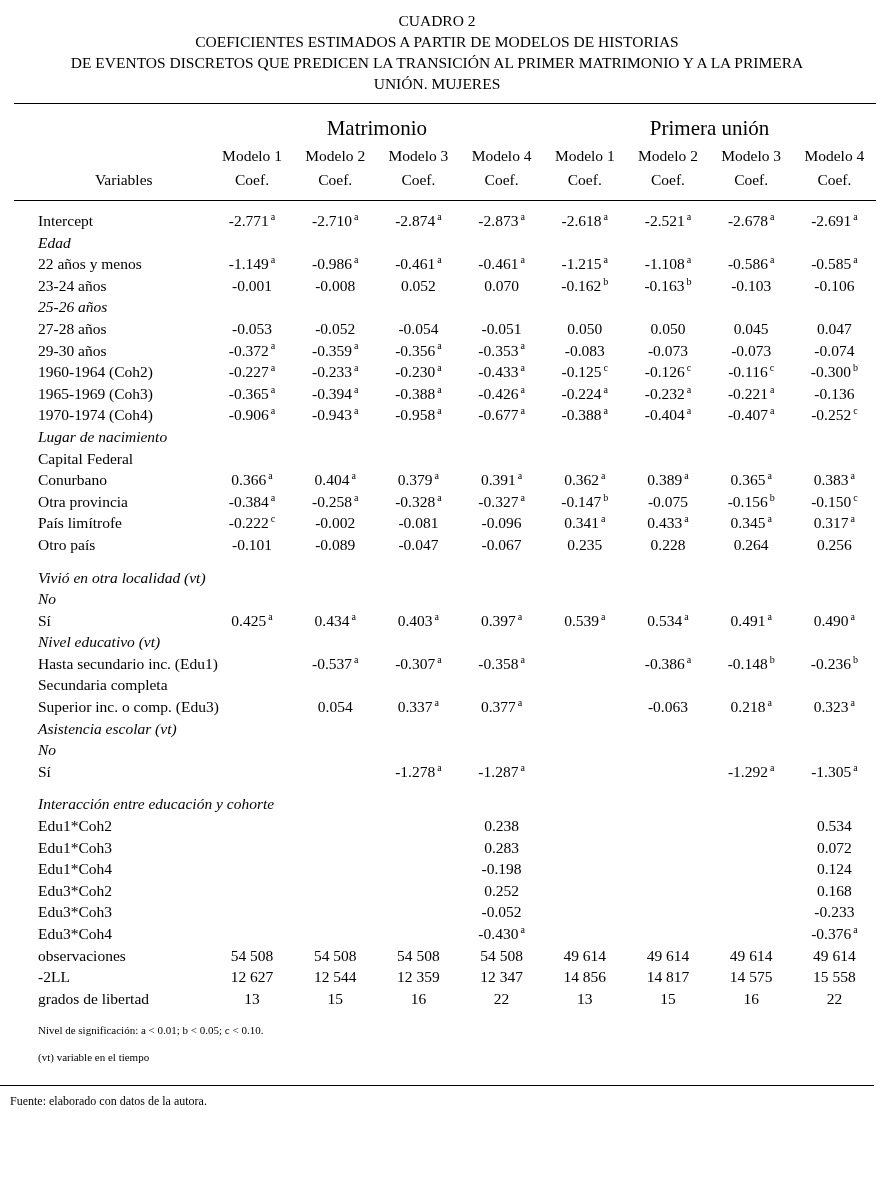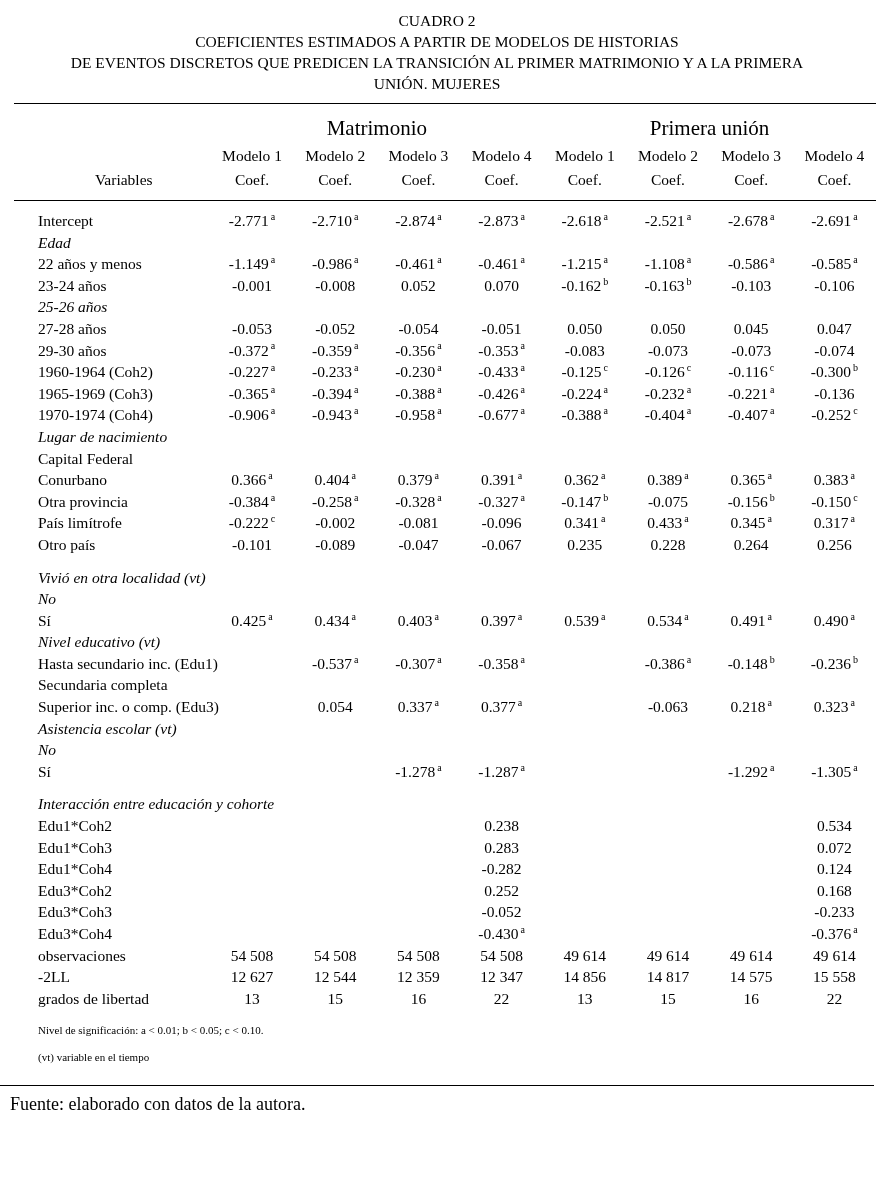--- a/index.html
+++ b/index.html
@@ -32,21 +32,21 @@
   td.lab { text-align:left; padding-left:24px; white-space:nowrap; }
   td.lab.it { font-style:italic; }
   td.num { text-align:center; white-space:nowrap; }
   tr.gap td { height:11px; line-height:11px; }
 
   sup { font-size:10px; line-height:0; vertical-align:super; margin-left:2px; }
 
   .footnotes { font-size:11px; line-height:27px; padding:8px 0 10px 24px; }
 
   .bottom-rule { border-top:1px solid #000; margin:4px -14px 0 -14px; }
-  .source { font-size:18px; padding:8px 0 0 4px; margin-left:-8px; }
+  .source { font-size:12px; padding:8px 0 0 4px; margin-left:-8px; }
 </style>
 </head>
 <body>
 
 <div class="page">
 
   <div class="title-block">
     <div>CUADRO 2</div>
     <div>COEFICIENTES ESTIMADOS A PARTIR DE MODELOS DE HISTORIAS</div>
     <div>DE EVENTOS DISCRETOS QUE PREDICEN LA TRANSICIÓN AL PRIMER MATRIMONIO Y A LA PRIMERA</div>
@@ -431,21 +431,21 @@
           <td class="num"></td>
           <td class="num"></td>
           <td class="num"></td>
           <td class="num">0.072</td>
         </tr>
         <tr>
           <td class="lab">Edu1*Coh4</td>
           <td class="num"></td>
           <td class="num"></td>
           <td class="num"></td>
-          <td class="num">-0.282</td>
+          <td class="num">-0.198</td>
           <td class="num"></td>
           <td class="num"></td>
           <td class="num"></td>
           <td class="num">0.124</td>
         </tr>
         <tr>
           <td class="lab">Edu3*Coh2</td>
           <td class="num"></td>
           <td class="num"></td>
           <td class="num"></td>

